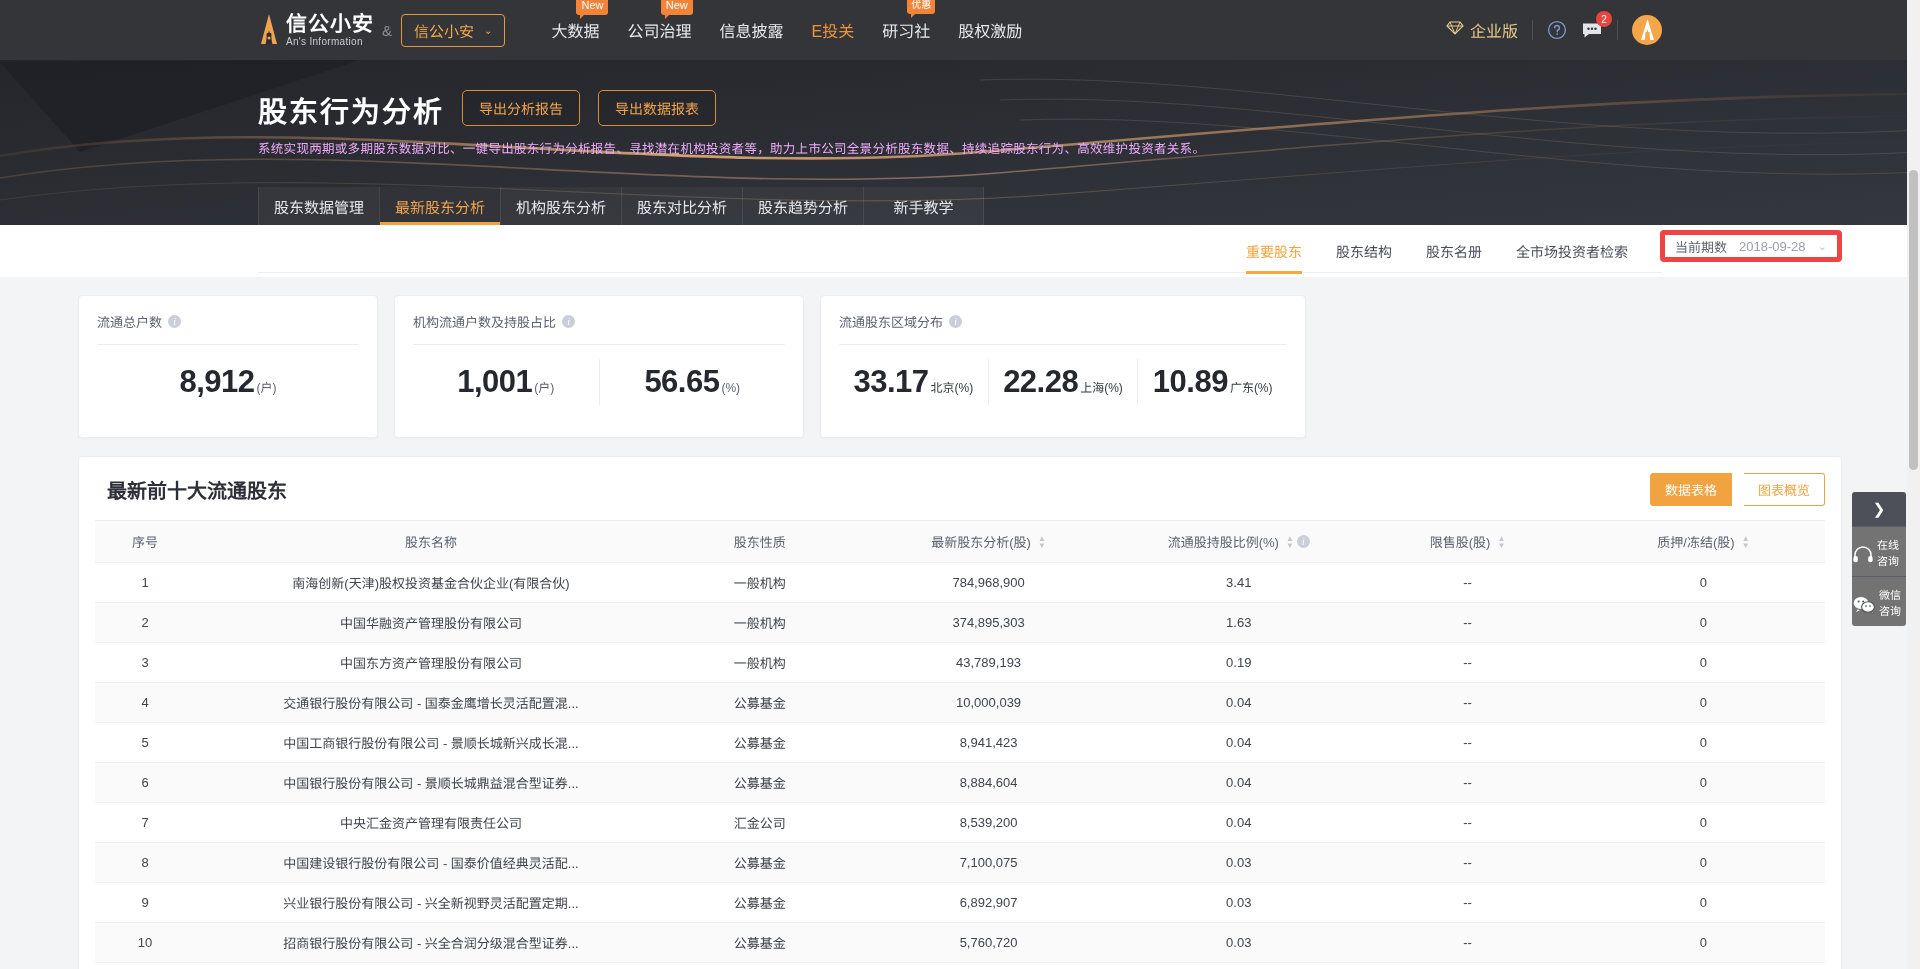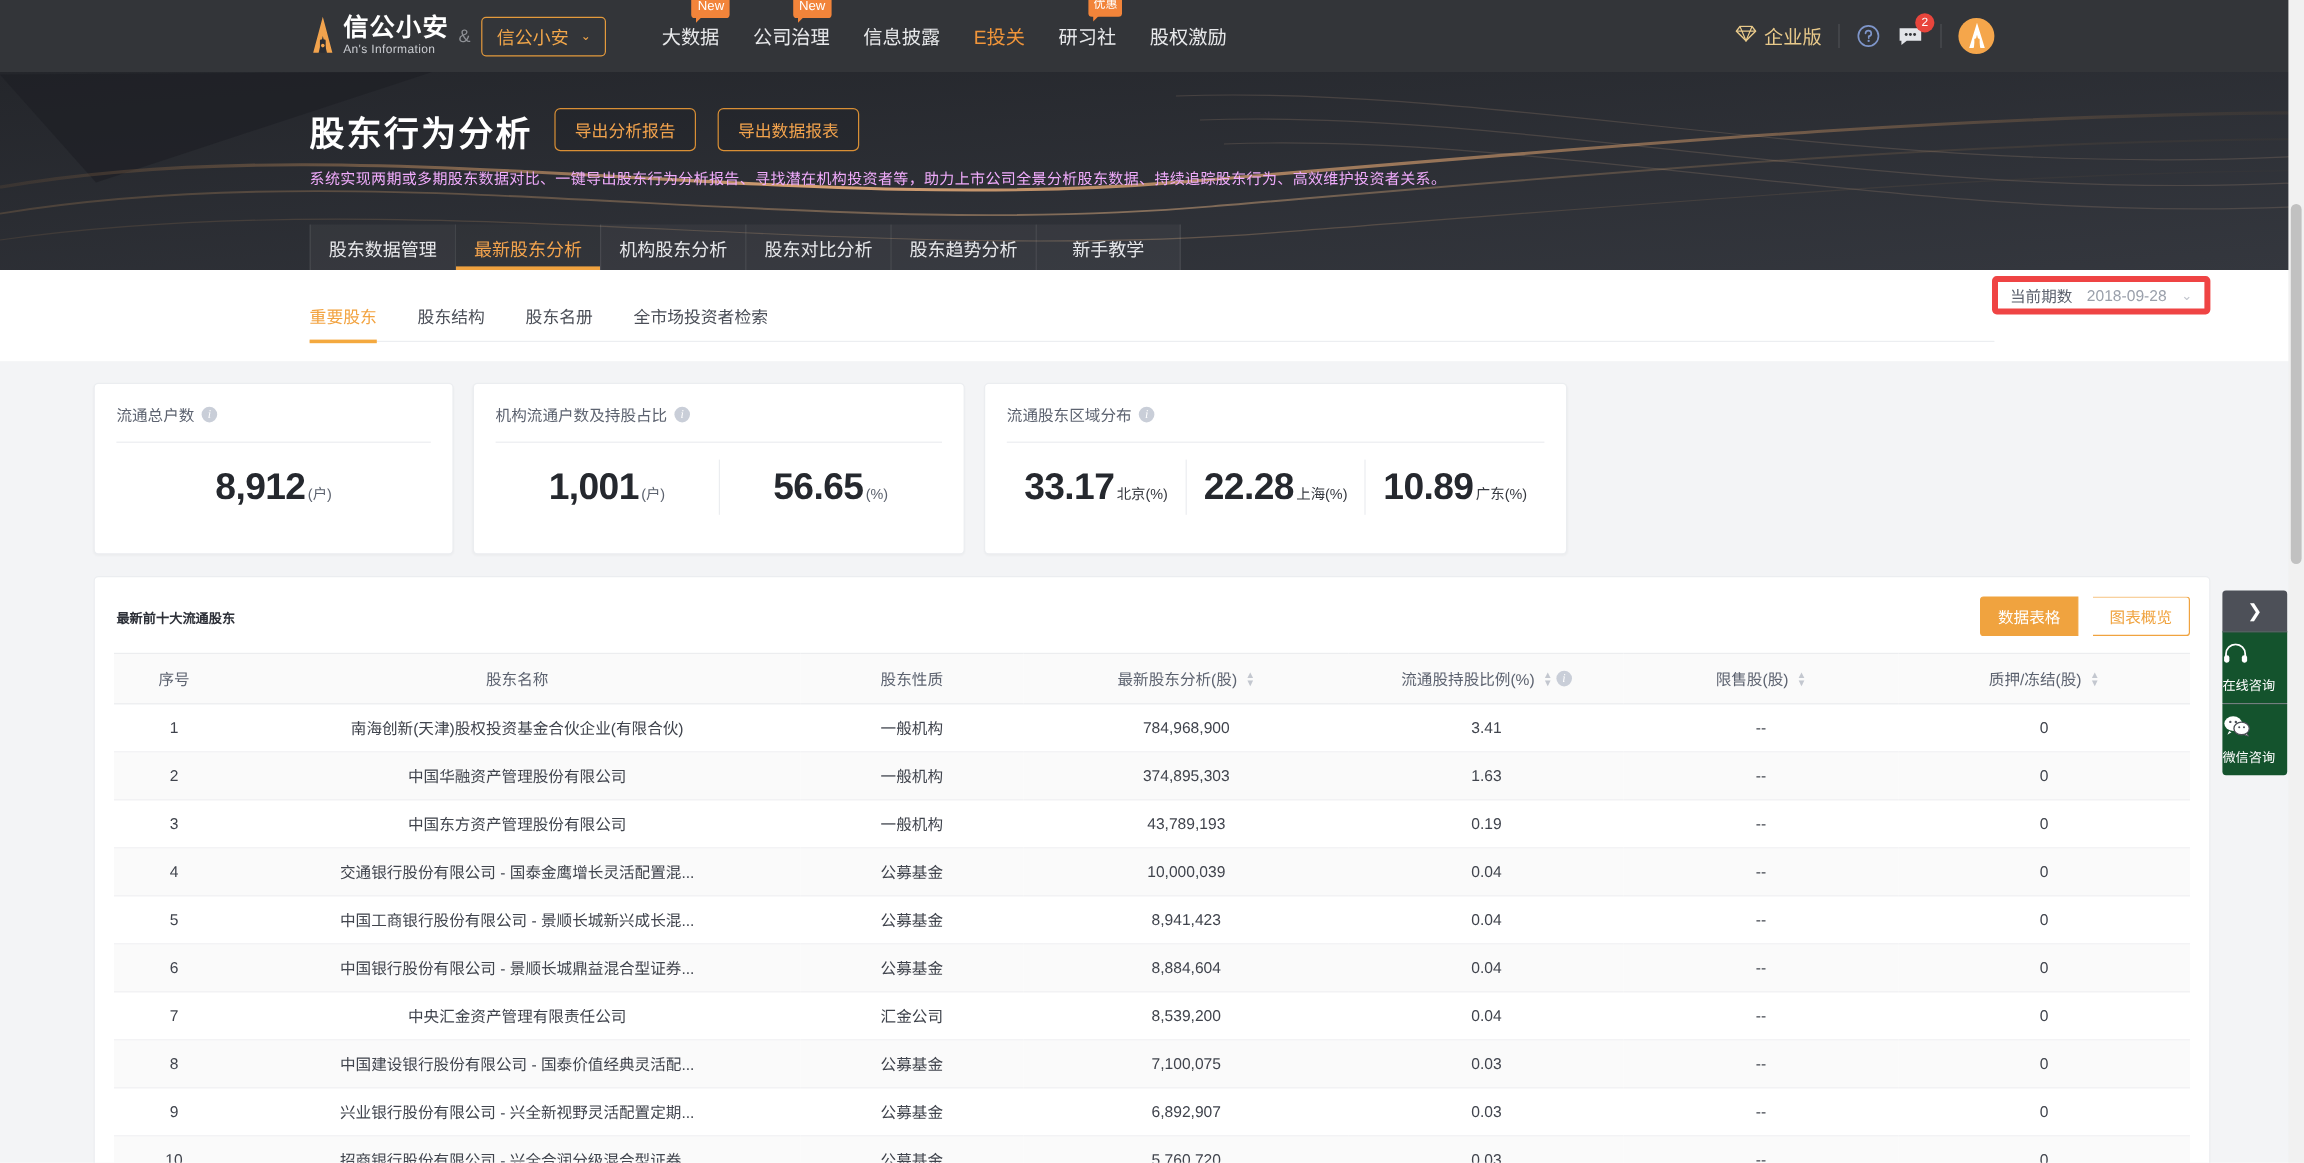--- a/index.html
+++ b/index.html
@@ -89,22 +89,22 @@
   }
   .mtab:last-child { border-right: 1px solid rgba(255,255,255,0.09); }
   .mtab.active { color: #f2a34d; background: rgba(255,255,255,0.02); }
   .mtab.active::after {
     content: ""; position: absolute; left: 0; right: 0; bottom: 0; height: 3px; background: #f0a23f;
   }
 
   
   .page { width: 1560px; margin: 0 auto; position: relative; }
   .subtabs {
-    margin: 16px 78px; height: 44px; display: flex; align-items: center;
-    border-bottom: 1px solid #eceef1; position: relative;
+    margin: 4px 78px; height: 44px; display: flex; align-items: center;
+    border-bottom: 1px solid #eceef1; position: relative; justify-content: flex-end;
   }
   .stab {
     font-size: 14px; color: #4a4e57; margin-right: 34px; cursor: pointer;
     height: 44px; display: flex; align-items: center; position: relative;
   }
   .stab.active { color: #f2a340; }
   .stab.active::after {
     content: ""; position: absolute; left: 0; right: 0; bottom: -1px; height: 3px; background: #f4a93f;
   }
 
@@ -138,21 +138,21 @@
   .metric .num { font-size: 31px; font-weight: bold; color: #25282e; letter-spacing: -0.5px; }
   .metric .unit { font-size: 12px; color: #5c626e; margin-left: 2px; }
   .metric .reg { font-size: 12px; color: #35383f; margin-left: 2px; }
   .metric-sep { width: 1px; height: 46px; background: #ebedf0; }
 
   .table-card {
     background: #fff; border-radius: 4px; border: 1px solid #ebedf0; margin-top: 18px;
     padding: 16px 16px 10px;
   }
   .tc-head { display: flex; align-items: center; margin-bottom: 14px; }
-  .tc-title { font-size: 11px; color: #2d3038; font-weight: bold; margin-left: 2px; }
+  .tc-title { font-size: 20px; color: #2d3038; font-weight: bold; margin-left: 12px; }
   .seg { margin-left: auto; display: flex; }
   .seg-btn {
     font-size: 13px; padding: 6px 14px; border: 1px solid #f0a33f; cursor: pointer;
     color: #f0a33f; background: #fff; margin-left: 12px;
   }
   .seg-btn:first-child { border-radius: 3px 0 0 3px; }
   .seg-btn:last-child { border-radius: 0 3px 3px 0; border-left: none; }
   .seg-btn.active { background: #f0a33f; color: #fff; }
 
   table { width: 100%; border-collapse: collapse; }
@@ -179,22 +179,22 @@
   .footnote { font-size: 12px; color: #9aa0ab; padding: 12px 4px 4px; }
 
   
   .rail { position: absolute; right: 14px; top: 492px; width: 54px; z-index: 20; }
   .rail-top {
     height: 34px; background: #4d5058; border-radius: 3px 3px 0 0;
     display: flex; align-items: center; justify-content: center; cursor: pointer;
     color: #fff; font-size: 15px;
   }
   .rail-item {
-    background: #14532d; color: #fff; display: flex; flex-direction: column;
-    align-items: flex-start; justify-content: center; padding: 9px 0 8px; gap: 3px;
+    background: #737373; color: #fff; display: flex; flex-direction: row;
+    align-items: flex-end; justify-content: center; padding: 9px 0 8px; gap: 3px;
     cursor: pointer; border-top: 1px solid #5a5d65;
   }
   .rail-item .lbl { font-size: 11px; }
   .rail-item:last-child { border-radius: 0 0 3px 3px; }
 
   
   .vscroll { position: absolute; right: 0; top: 0; width: 13px; height: 969px; background: #f1f1f1; z-index: 40; }
   .vthumb { position: absolute; top: 170px; left: 2px; width: 9px; height: 300px; background: #c1c1c1; border-radius: 5px; }
 </style>
 </head>

